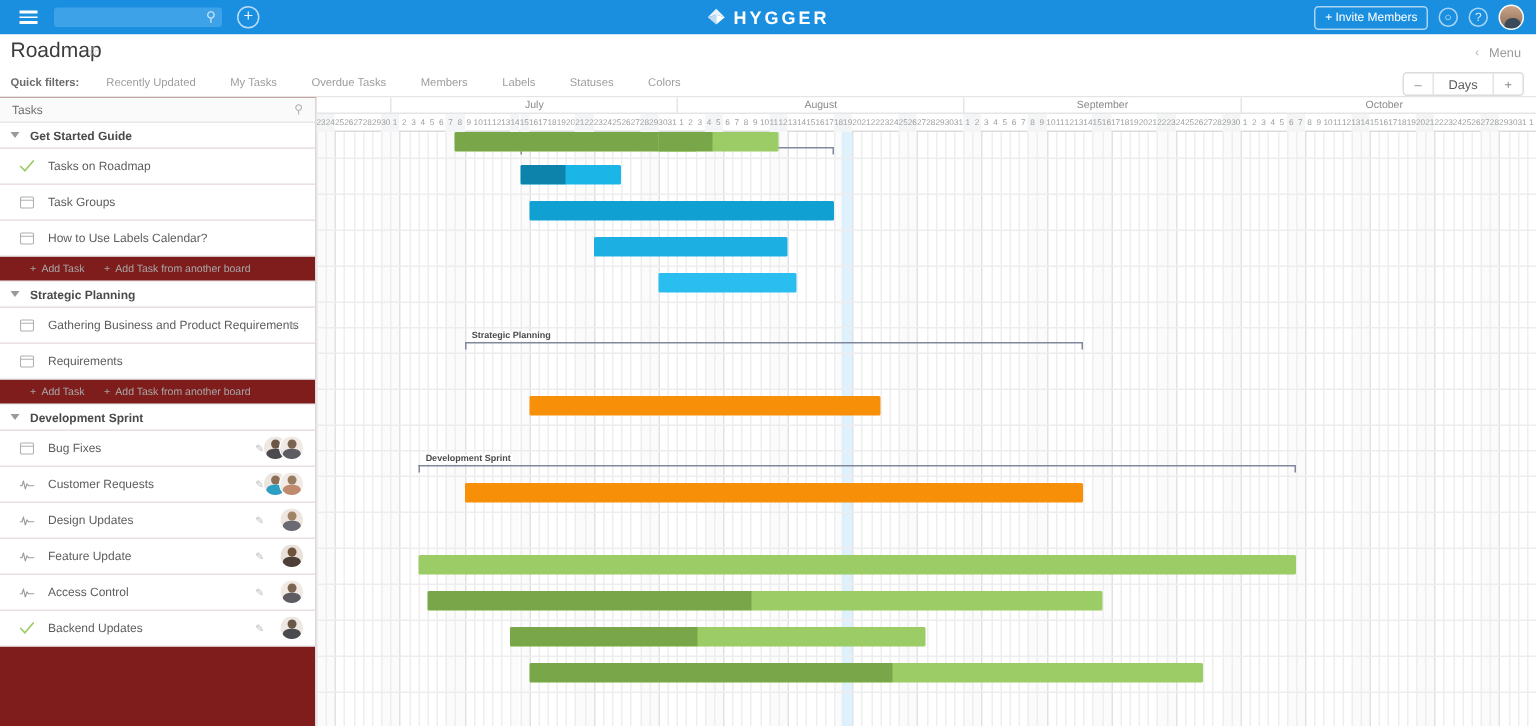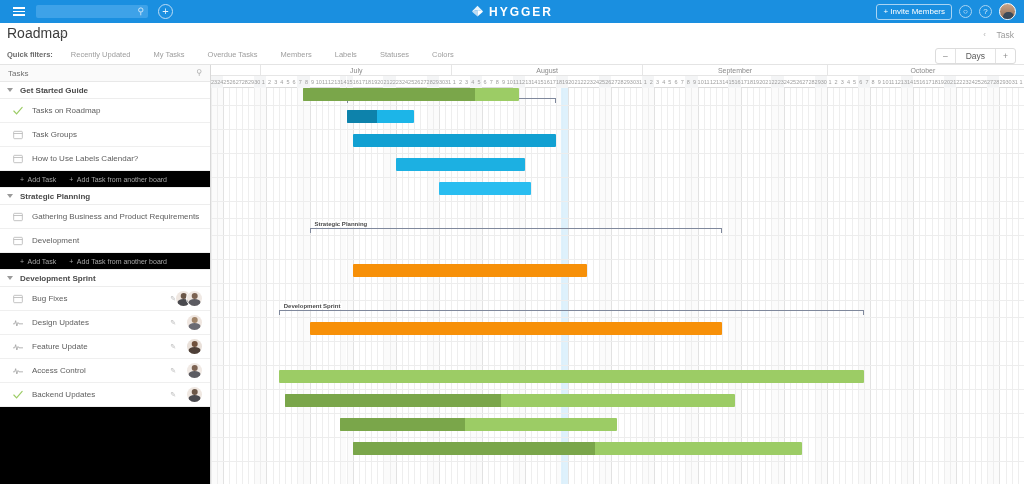--- a/index.html
+++ b/index.html
@@ -72,21 +72,21 @@
   .zoomctl {
     position:absolute; right:8px; top:48px; display:flex; align-items:center;
     border:1px solid #dcdcdc; border-radius:3px; background:#fff; height:16px;
   }
   .zoomctl div { font-size:8.5px; color:#8a8a8a; padding:0 7px; line-height:14px; cursor:pointer;}
   .zoomctl .mid { border-left:1px solid #e3e3e3; border-right:1px solid #e3e3e3; color:#5a5a5a; padding:0 10px;}
 
   
   .left {
     position:absolute; left:0; top:65px; width:211px; height:419px;
-    background:#000000; border-right:1px solid #d9d9d9; overflow:hidden;
+    background:#7f1d1d; border-right:1px solid #d9d9d9; overflow:hidden;
   }
   .tasks-head {
     height:17px; border-bottom:1px solid #e8e8e8; background:#fafafa;
     display:flex; align-items:center; padding:0 8px; position:relative;
   }
   .tasks-head span { font-size:8px; color:#6f6f6f; }
   .tasks-head .s { position:absolute; right:8px; top:3px; font-size:8px; color:#b0b0b0; cursor:pointer;}
 
   .grp {
     height:17px; display:flex; align-items:center; gap:7px; padding-left:7px;
@@ -174,21 +174,21 @@
     <div class="circicon">○</div>
     <div class="circicon">?</div>
     <div class="avatar-top"></div>
   </div>
 </div>
 
 <div class="titlerow">
   <div class="page-title">Roadmap</div>
   <div class="star">☆</div>
   <div class="menu-chev">‹</div>
-  <div class="menu-link">Task</div>
+  <div class="menu-link">Menu</div>
 </div>
 
 <div class="filterrow">
   <span class="qf">Quick filters:</span>
   <span class="fl">Recently Updated</span>
   <span class="fl">My Tasks</span>
   <span class="fl">Overdue Tasks</span>
   <span class="fl">Members</span>
   <span class="fl">Labels</span>
   <span class="fl">Statuses</span>
@@ -245,21 +245,21 @@
           <path d="M0.8 4.2 H11.2" stroke="#b0b0b0" stroke-width="0.9"></path>
         </svg>
         <span class="tlabel">Gathering Business and Product Requirements</span>
         <span class="pencil solo">✎</span>
       </div>
       <div class="task">
         <svg class="ticon" viewBox="0 0 12 12">
           <rect x="0.8" y="1.6" width="10.4" height="8.8" rx="1" stroke="#b0b0b0" stroke-width="0.9" fill="none"></rect>
           <path d="M0.8 4.2 H11.2" stroke="#b0b0b0" stroke-width="0.9"></path>
         </svg>
-        <span class="tlabel">Development</span>
+        <span class="tlabel">Requirements</span>
       </div>
       <div class="addrow">
         <span>+&nbsp; Add Task</span>
         <span>+&nbsp; Add Task from another board</span>
       </div>
       <div class="grp">
         <span class="tri"></span>
         <span class="lbl">Development Sprint</span>
       </div>
       <div class="task">
@@ -268,20 +268,35 @@
           <path d="M0.8 4.2 H11.2" stroke="#b0b0b0" stroke-width="0.9"></path>
         </svg>
         <span class="tlabel">Bug Fixes</span>
         <span class="pencil">✎</span>
         <div class="av">
           <div class="a1">
             <div class="ph p1"></div>
           </div>
           <div class="a2">
             <div class="ph p2"></div>
+          </div>
+        </div>
+      </div>
+      <div class="task">
+        <svg class="ticon" viewBox="0 0 12 12">
+          <path d="M0.5 7 L2 7 L3.2 3.2 L4.6 9.6 L6 5.4 L7.2 7 L11.5 7" stroke="#9a9a9a" stroke-width="0.9" fill="none" stroke-linejoin="round" stroke-linecap="round"></path>
+        </svg>
+        <span class="tlabel">Customer Requests</span>
+        <span class="pencil">✎</span>
+        <div class="av">
+          <div class="a1">
+            <div class="ph p3"></div>
+          </div>
+          <div class="a2">
+            <div class="ph p4"></div>
           </div>
         </div>
       </div>
       <div class="task">
         <svg class="ticon" viewBox="0 0 12 12">
           <path d="M0.5 7 L2 7 L3.2 3.2 L4.6 9.6 L6 5.4 L7.2 7 L11.5 7" stroke="#9a9a9a" stroke-width="0.9" fill="none" stroke-linejoin="round" stroke-linecap="round"></path>
         </svg>
         <span class="tlabel">Design Updates</span>
         <span class="pencil">✎</span>
         <div class="av">

